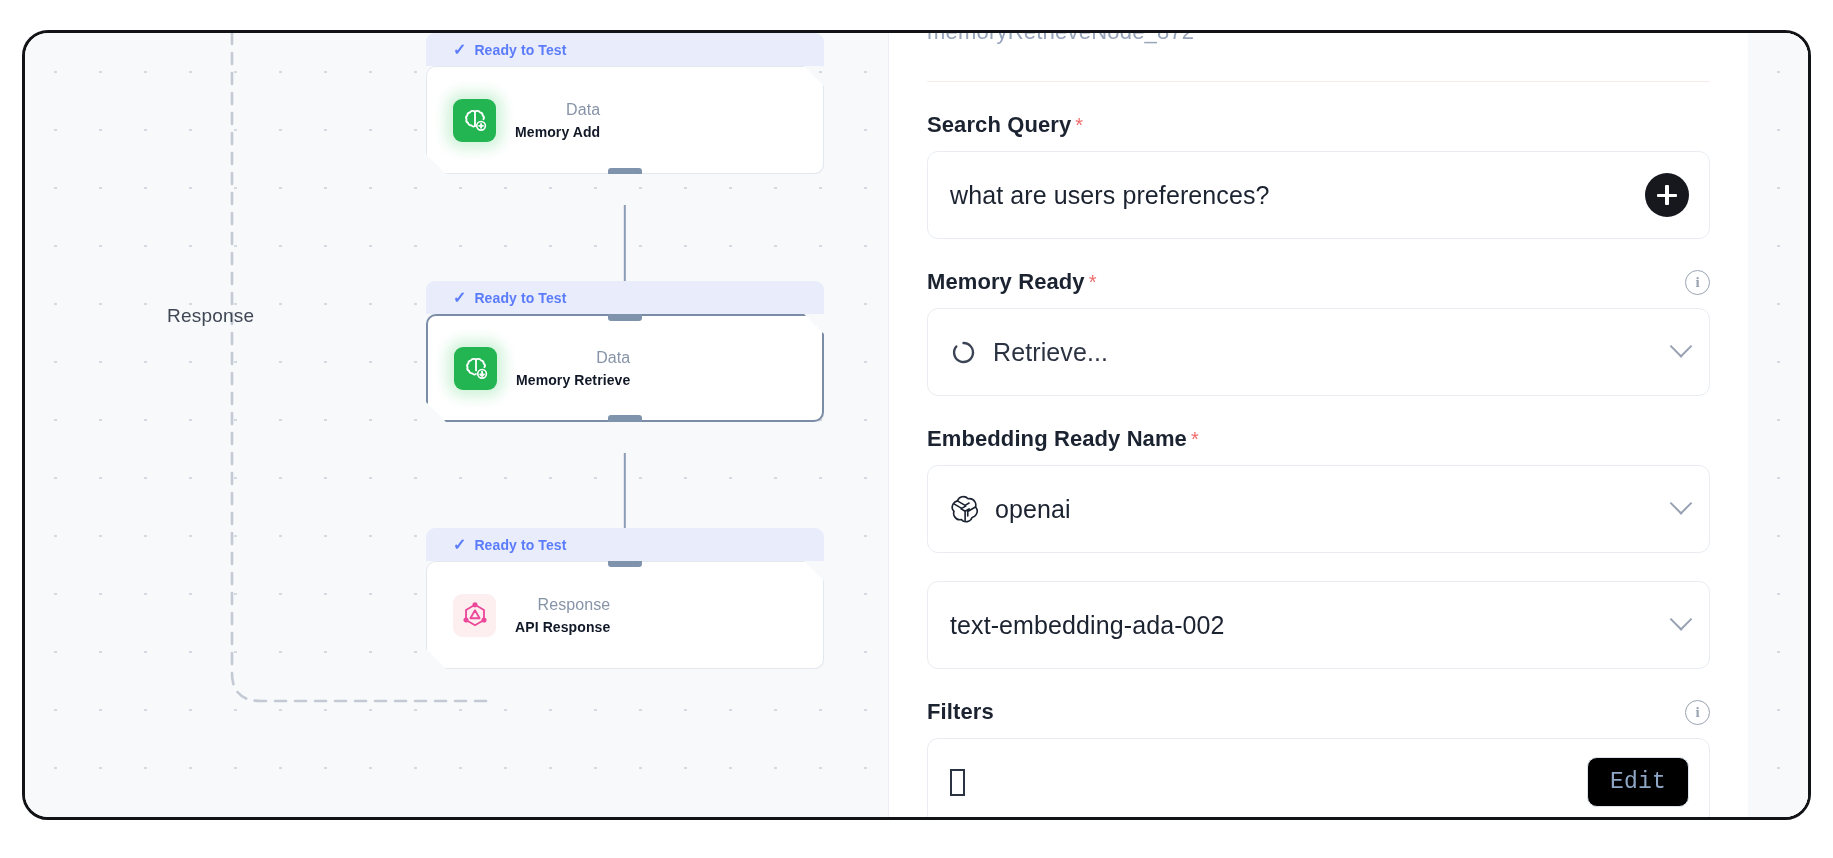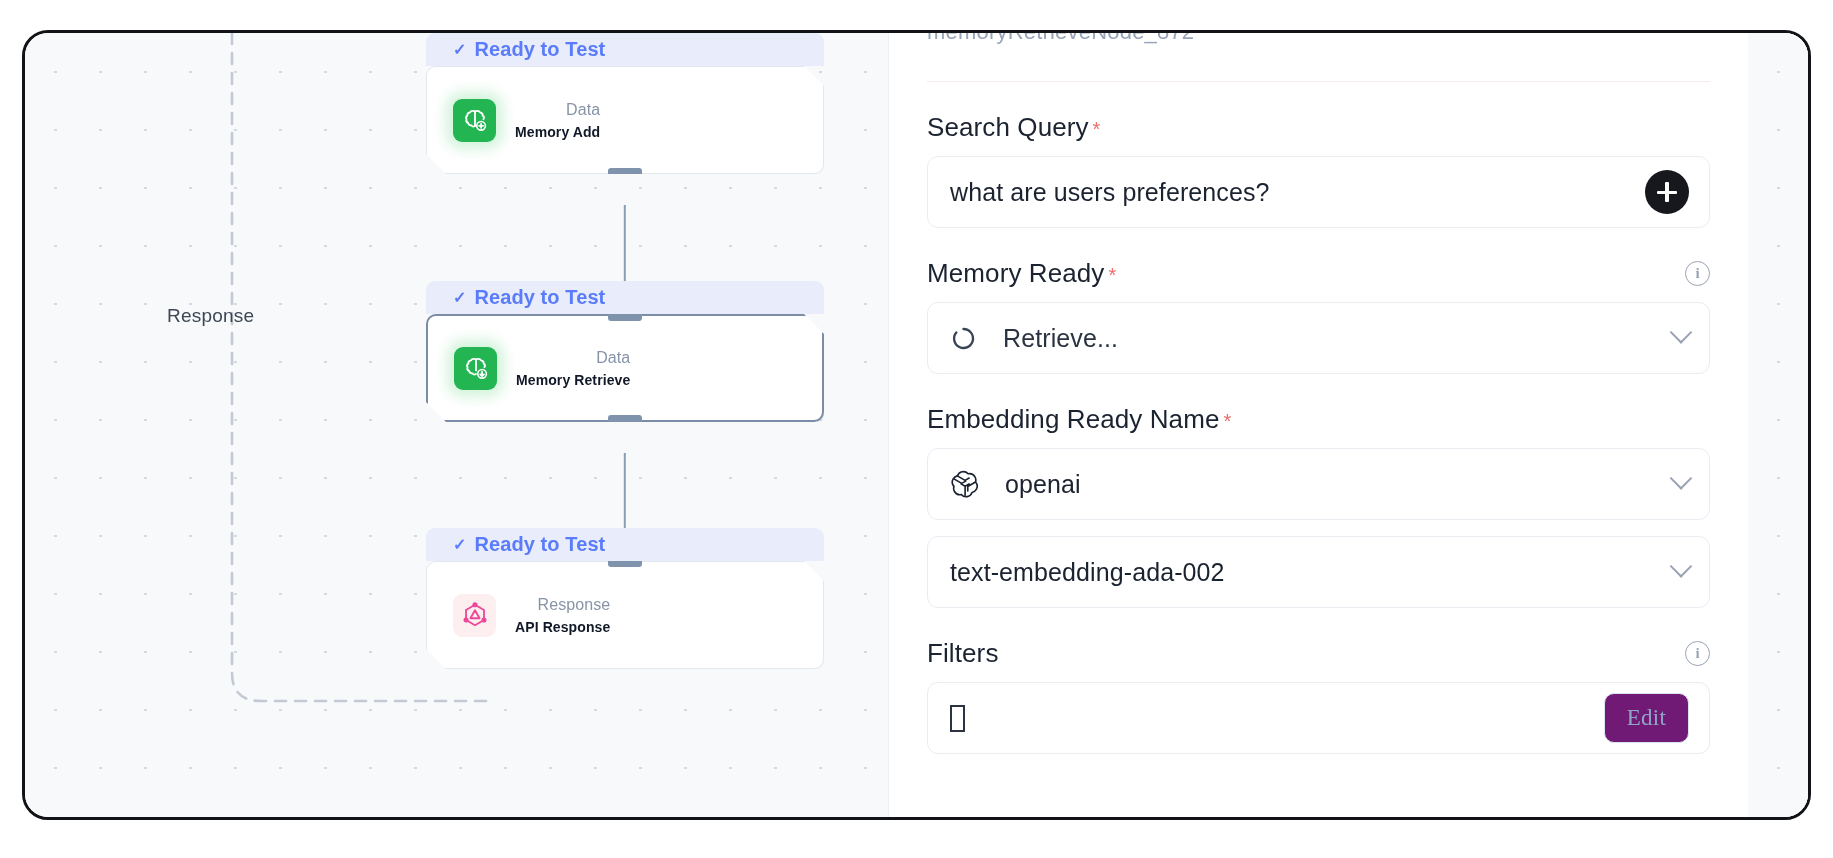--- a/index.html
+++ b/index.html
@@ -67,21 +67,21 @@
   .node-status {
     height: 33px;
     background: #e8ecfb;
     border-radius: 9px 9px 0 0;
     display: flex; align-items: center;
     padding-left: 27px;
     gap: 8px;
   }
   .node-status .chk { color: #5b7cfa; font-size: 16px; line-height: 1; font-weight: 700; }
   .node-status .st-text {
-    color: #5b7cfa; font-size: 20px; font-weight: 700; letter-spacing: .1px;
+    color: #5b7cfa; font-size: 14px; font-weight: 700; letter-spacing: .1px;
   }
 
   .node-card {
     position: relative;
     background: #ffffff;
     border: 1.4px solid #e3e8ef;
     border-radius: 10px;
     height: 108px;
     display: flex; align-items: center;
     padding-left: 26px;
@@ -151,43 +151,43 @@
   }
 
   .field { margin-top: 30px; }
   .field:first-of-type { margin-top: 34px; }
 
   .field-head {
     display: flex; align-items: center; justify-content: space-between;
     margin-bottom: 13px;
   }
   .field-label {
-    font-size: 26px; font-weight: 400; color: #1b2230; letter-spacing: .1px;
+    font-size: 22px; font-weight: 700; color: #1b2230; letter-spacing: .1px;
   }
   .req-star { color: #f06c6c; font-size: 20px; margin-left: 4px; }
 
   .info-icon {
     width: 25px; height: 25px; border-radius: 50%;
     border: 1.8px solid #9aa4b2;
     color: #9aa4b2;
     font-size: 15px; font-weight: 700;
     display: flex; align-items: center; justify-content: center;
     font-family: "Liberation Serif", serif;
     flex: 0 0 auto;
   }
 
   .control {
     position: relative;
-    height: 72px;
+    height: 88px;
     border: 1.5px solid #e9edf2;
     border-radius: 11px;
     background: #fff;
     display: flex; align-items: center;
     padding: 0 20px 0 22px;
-    gap: 26px;
+    gap: 16px;
   }
   .control-value { font-size: 25px; color: #1b2230; letter-spacing: .1px; }
   .control-value.muted { color: #2b3342; }
 
   .chev {
     margin-left: auto;
     width: 16px; height: 16px;
     border-right: 2.4px solid #98a2b3;
     border-bottom: 2.4px solid #98a2b3;
     transform: rotate(45deg) translate(-4px,-4px);
@@ -207,24 +207,24 @@
     content: ""; position: absolute; background: #fff; border-radius: 1px;
   }
   .add-btn::before { width: 20px; height: 3.4px; }
   .add-btn::after  { width: 3.4px; height: 20px; }
 
   .edit-btn {
     margin-left: auto;
     padding: 11px 22px;
     border: 1.6px solid #dbe3ee;
     border-radius: 10px;
-    background: #701a75;
+    background: #000000;
     color: #8fa6c7;
     font-size: 23px;
-    font-family: Liberation Serif, serif;
+    font-family: Liberation Mono, monospace;
     cursor: pointer;
     letter-spacing: .2px;
   }
 
   .tofu {
     display: inline-block;
     width: 15px; height: 27px;
     border: 2px solid #2b3342;
   }
 </style>
@@ -363,21 +363,21 @@
           <div class="control">
             <svg width="29" height="29" viewBox="0 0 24 24" fill="none" stroke="#1b2230" stroke-width="1.35" stroke-linecap="round" stroke-linejoin="round">
               <path d="M21.1 9.9a5.2 5.2 0 0 0-.45-4.27 5.27 5.27 0 0 0-5.67-2.53A5.25 5.25 0 0 0 6.1 4.86a5.2 5.2 0 0 0-3.48 2.52 5.26 5.26 0 0 0 .65 6.17 5.2 5.2 0 0 0 .45 4.27 5.27 5.27 0 0 0 5.67 2.53 5.25 5.25 0 0 0 8.88-1.76 5.2 5.2 0 0 0 3.48-2.52 5.26 5.26 0 0 0-.65-6.17z"></path>
               <path d="M12.5 21.1V13.4l-3.3-1.9M12.5 13.4 15.8 11.5M6.1 4.86l6.4 3.7 3.3-1.9M21.1 9.9l-6.4 3.7v3.8M3.27 7.38l6.4 3.7 3.3-1.9"></path>
             </svg>
             <span class="control-value">openai</span>
             <span class="chev"></span>
           </div>
         </div>
 
-        <div class="field" style="margin-top:16px;">
+        <div class="field" style="margin-top:28px;">
           <div class="control">
             <span class="control-value">text-embedding-ada-002</span>
             <span class="chev"></span>
           </div>
         </div>
 
         <div class="field">
           <div class="field-head">
             <div>
               <span class="field-label">Filters</span>

